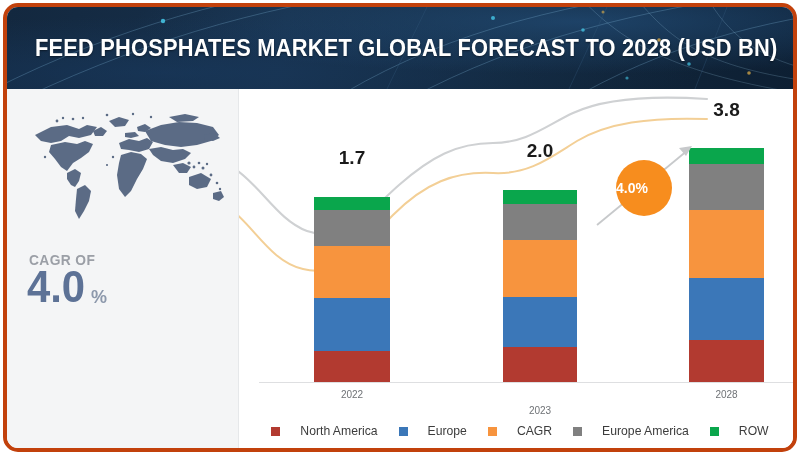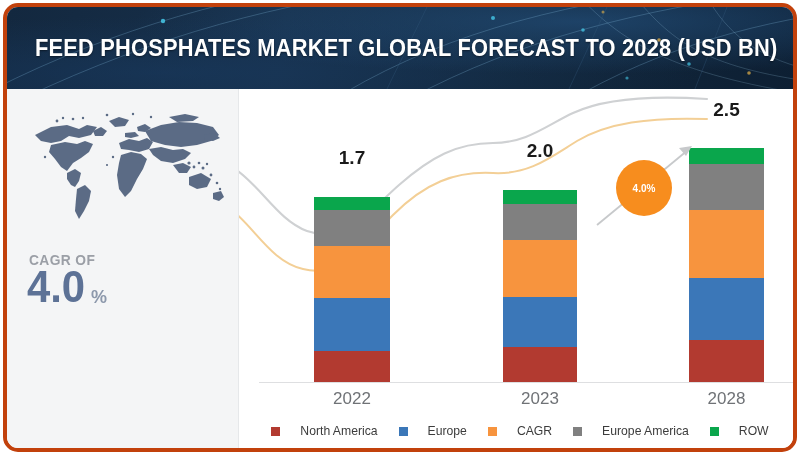--- a/index.html
+++ b/index.html
@@ -49,28 +49,28 @@
   .chart{position:absolute;left:232px;top:82px;width:562px;height:367px;
          background:#ffffff;overflow:hidden;}
   .waves{position:absolute;left:-232px;top:-82px;}
   .axis-line{position:absolute;left:20px;top:293px;width:536px;height:1px;
              background:#dedfe1;}
 
   .bar{position:absolute;bottom:74px;}
   .seg{width:100%;}
   .bar-total{position:absolute;font-weight:bold;font-size:19px;color:#1a1a1a;
              text-align:center;white-space:nowrap;}
-  .x-label{position:absolute;top:300px;font-size:17px;color:#6f7276;
+  .x-label{position:absolute;top:300px;font-size:10px;color:#6f7276;
            text-align:center;white-space:nowrap;}
 
   
   .bubble{position:absolute;left:377px;top:71px;width:56px;height:56px;
           border-radius:50%;background:#f78d1e;
-          display:flex;align-items:center;justify-content:center;
-          color:#ffffff;font-weight:bold;font-size:10px;z-index:4;}
+          display:flex;align-items:center;
+          color:#ffffff;font-weight:bold;font-size:14px;z-index:4;}
   .arrow-svg{position:absolute;left:0;top:0;z-index:3;}
 
   
   .legend{position:absolute;left:0;top:330px;width:562px;height:24px;
           display:flex;align-items:center;justify-content:center;gap:21px;}
   .legend-item{display:flex;align-items:center;gap:20px;}
   .swatch{width:9px;height:9px;display:block;}
   .legend-text{font-size:12.2px;color:#3c3c3c;white-space:nowrap;}
 </style>
 </head>
@@ -188,30 +188,30 @@
     <div class="x-label" style="left:75px;width:76px;">2022</div>
 
     <div class="bar" style="left:264px;width:74px;">
       <div class="seg" style="height:14px;background:#0aa64c;"></div>
       <div class="seg" style="height:36px;background:#808080;"></div>
       <div class="seg" style="height:57px;background:#f7943e;"></div>
       <div class="seg" style="height:50px;background:#3b77b8;"></div>
       <div class="seg" style="height:35px;background:#b23a30;"></div>
     </div>
     <div class="bar-total" style="left:264px;width:74px;top:51px;">2.0</div>
-    <div class="x-label" style="left:264px;width:74px;">2023</div>
+    <div class="x-label" style="left:264px;width:74px;margin-top:16px;">2023</div>
 
     <div class="bar" style="left:450px;width:75px;">
       <div class="seg" style="height:16px;background:#0aa64c;"></div>
       <div class="seg" style="height:46px;background:#808080;"></div>
       <div class="seg" style="height:68px;background:#f7943e;"></div>
       <div class="seg" style="height:62px;background:#3b77b8;"></div>
       <div class="seg" style="height:42px;background:#b23a30;"></div>
     </div>
-    <div class="bar-total" style="left:450px;width:75px;top:10px;">2.5</div>
+    <div class="bar-total" style="left:450px;width:75px;top:10px;">3.8</div>
     <div class="x-label" style="left:450px;width:75px;">2028</div>
 
     <svg class="arrow-svg" width="562" height="367">
       <line x1="358" y1="136" x2="449" y2="61" stroke="#c7c9cb" stroke-width="1.8"></line>
       <polygon points="453,57 440,59 447,67" fill="#c7c9cb"></polygon>
     </svg>
     <div class="bubble">
       <span>4.0%</span>
     </div>
 

